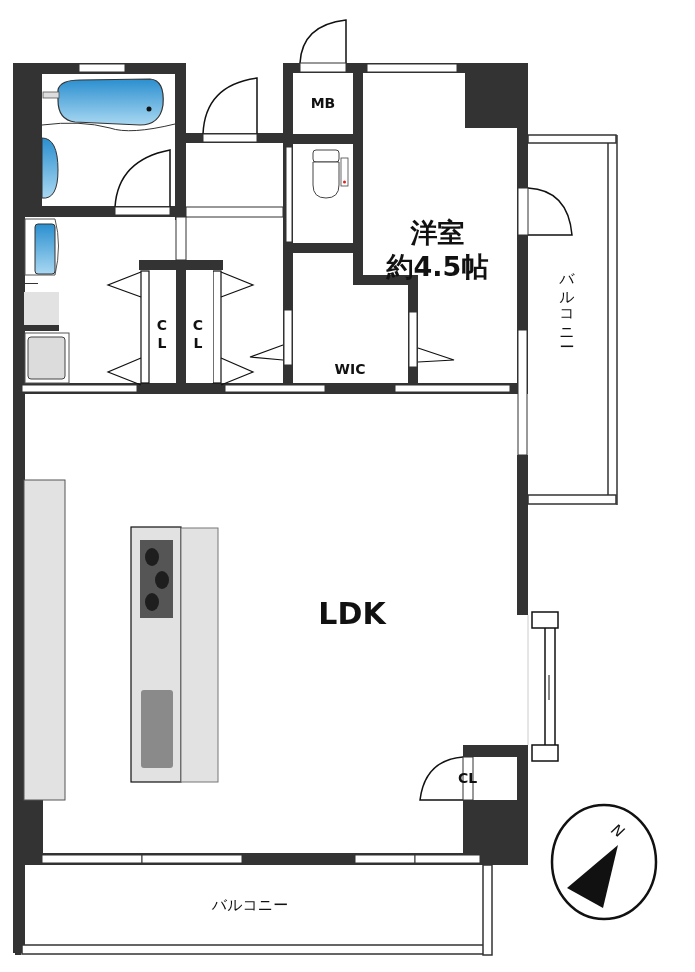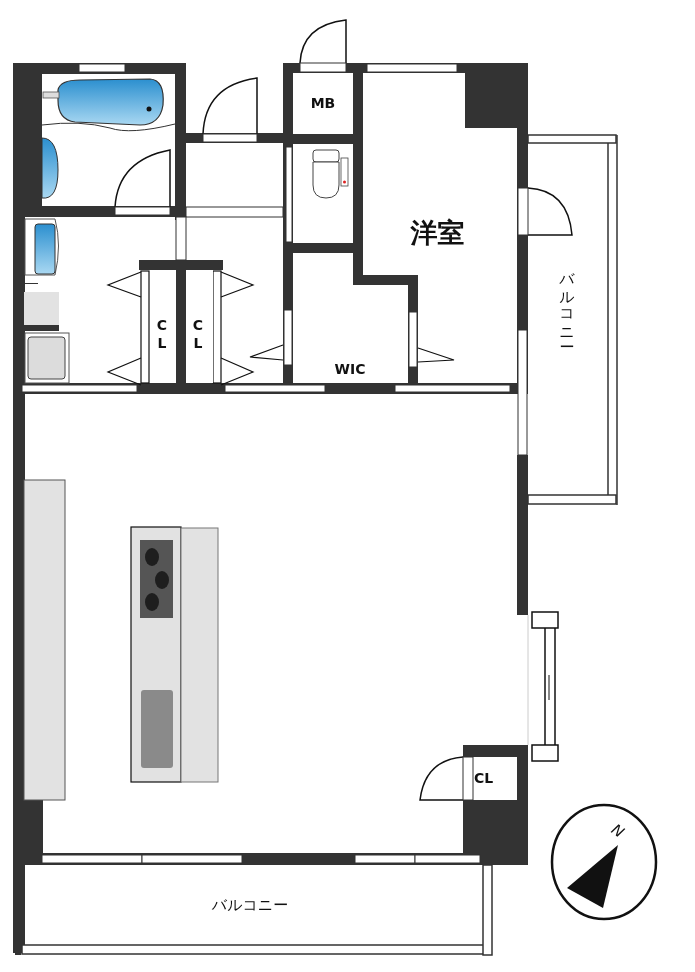--- a/index.html
+++ b/index.html
@@ -184,34 +184,36 @@
   </g>
 
   <g>
     <ellipse cx="604" cy="862" rx="52" ry="57" fill="#fff" stroke="#111" stroke-width="2.5"></ellipse>
     <polygon points="618,845 567,888 603,908" fill="#111"></polygon>
   </g>
 </svg>
 
 <div class="label room-mid" style="left:370px;top:172px;width:135px;margin-top:44px;">
   <div>洋室</div>
+  <div>約4.5帖</div>
 </div>
 
 <div class="label room-big" style="left:262px;top:596px;width:180px;">
+  <div>LDK</div>
 </div>
 
 <div class="label room-small" style="left:300px;top:95px;width:46px;">MB</div>
 <div class="label room-small" style="left:320px;top:329px;width:60px;margin-top:32px;">WIC</div>
 
 <div class="label stack" style="left:152px;top:316px;width:20px;">
   <div>C</div>
   <div>L</div>
 </div>
 <div class="label stack" style="left:188px;top:316px;width:20px;">
   <div>C</div>
   <div>L</div>
 </div>
-<div class="label room-small" style="left:474px;top:770px;width:18px;">CL</div>
+<div class="label room-small" style="left:458px;top:770px;width:18px;">CL</div>
 
 <div class="label vert" style="left:557px;top:262px;">バルコニー</div>
 <div class="label balc" style="left:190px;top:896px;width:120px;">バルコニー</div>
 
 <div class="label" style="left:612px;top:822px;font-size:15px;font-style:italic;font-weight:normal;transform:rotate(35deg);">N</div>
 
 </body></html>

